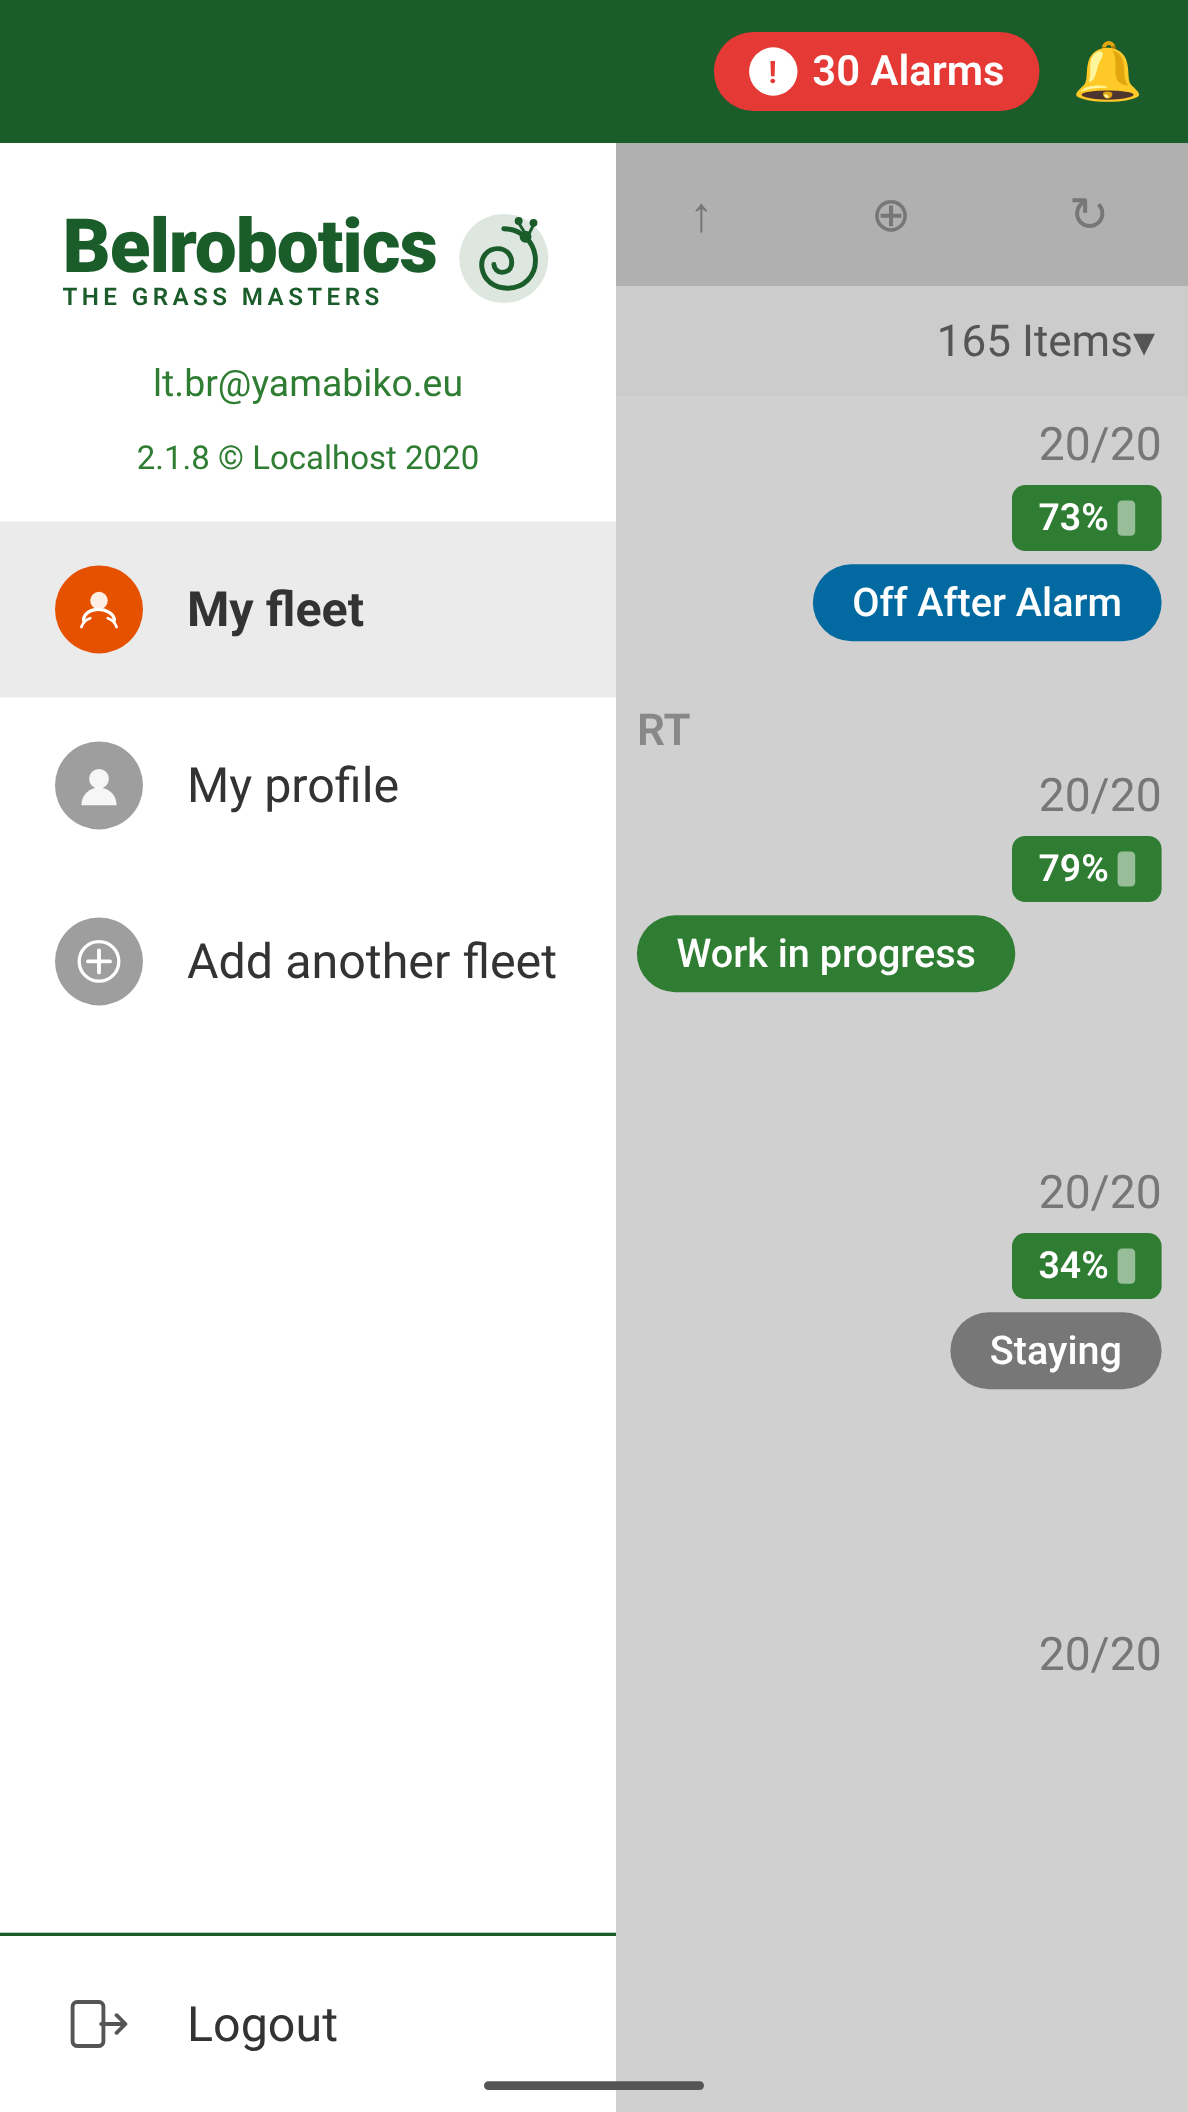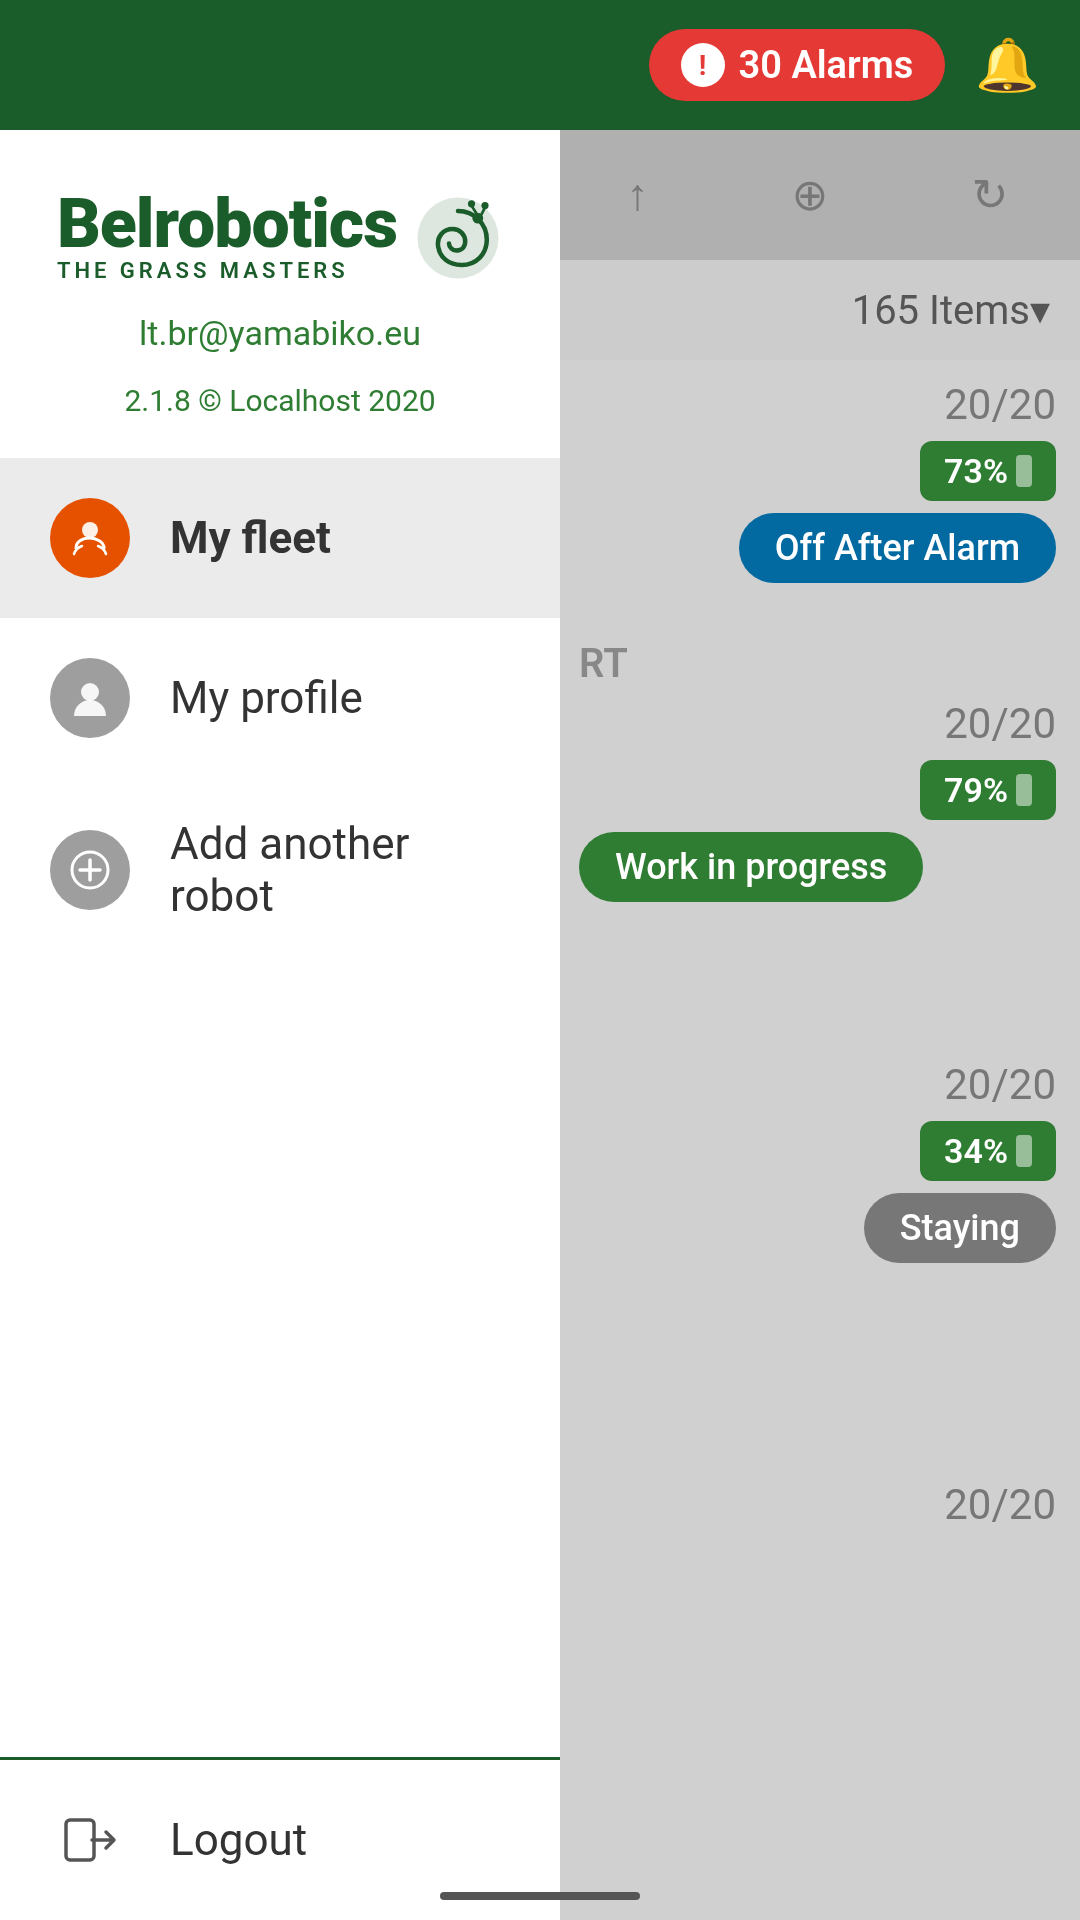--- a/index.html
+++ b/index.html
@@ -257,21 +257,21 @@
       padding: 60px 50px 40px 50px;
       display: flex;
       flex-direction: column;
       align-items: center;
       gap: 30px;
     }
 
     
     .logo-container {
       display: flex;
-      align-items: flex-end;
+      align-items: flex-start;
       gap: 16px;
     }
 
     .logo-text-group {
       display: flex;
       flex-direction: column;
     }
 
     .logo-belrobotics {
       font-size: 68px;
@@ -291,20 +291,21 @@
 
     .logo-snail {
       width: 90px;
       height: 90px;
     }
 
     .sidebar-email {
       color: #2e7d32;
       font-size: 34px;
       text-align: center;
+      margin-top: 16px;
     }
 
     .sidebar-version {
       color: #2e7d32;
       font-size: 30px;
       text-align: center;
     }
 
     
     .sidebar-menu {
@@ -504,21 +505,21 @@
     </div>
 
     <div class="sidebar-menu-item">
       <div class="menu-icon-circle menu-icon-gray">
         <svg width="44" height="44" viewBox="0 0 44 44">
           <circle cx="22" cy="22" r="18" fill="none" stroke="white" stroke-width="3"></circle>
           <line x1="22" y1="12" x2="22" y2="32" stroke="white" stroke-width="3.5" stroke-linecap="round"></line>
           <line x1="12" y1="22" x2="32" y2="22" stroke="white" stroke-width="3.5" stroke-linecap="round"></line>
         </svg>
       </div>
-      <span class="menu-item-label">Add another robot</span>
+      <span class="menu-item-label">Add another fleet</span>
     </div>
 
   </div>
 
   <div class="sidebar-footer">
     <div style="width:80px; height:80px; display:flex; align-items:center; justify-content:center;">
       <svg width="56" height="56" viewBox="0 0 56 56">
         <rect x="4" y="8" width="28" height="40" rx="4" fill="none" stroke="#555" stroke-width="3.5"></rect>
         <path d="M30,28 L52,28 M44,20 L52,28 L44,36" stroke="#555" stroke-width="3.5" fill="none" stroke-linecap="round" stroke-linejoin="round"></path>
       </svg>

